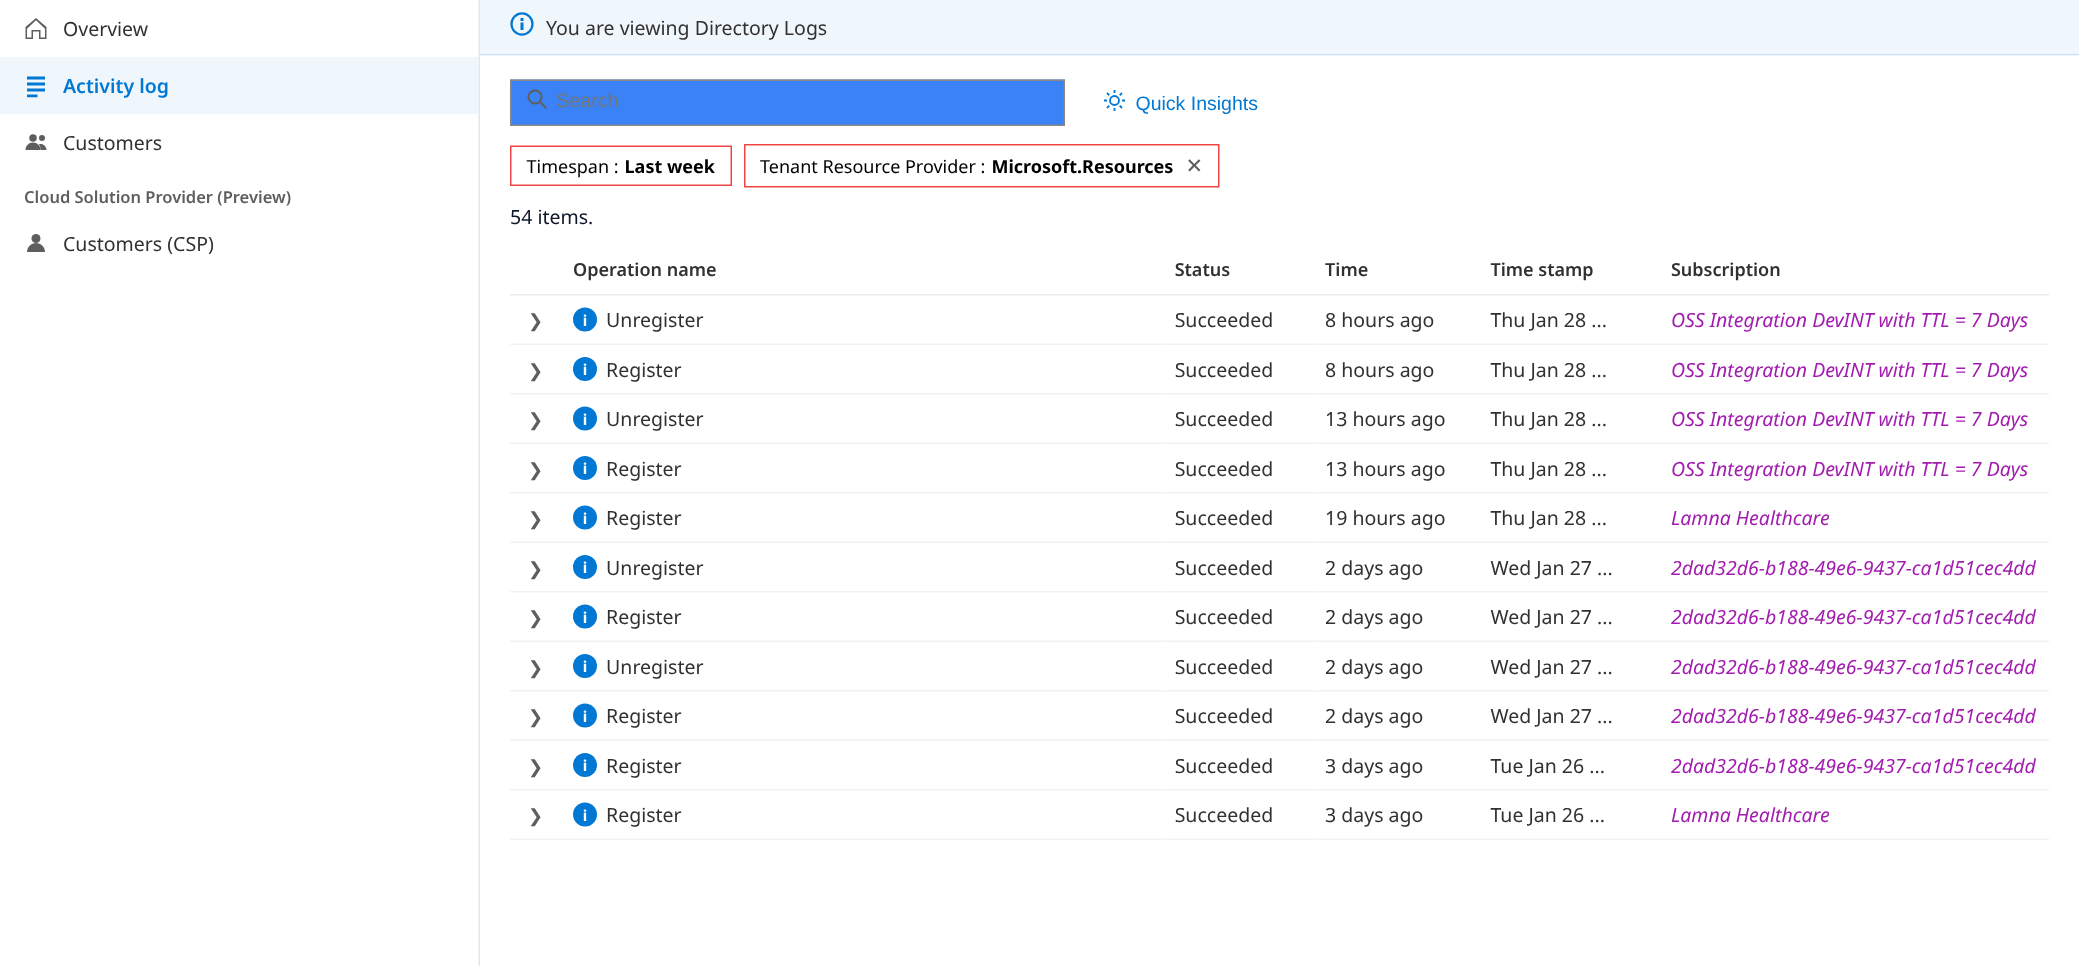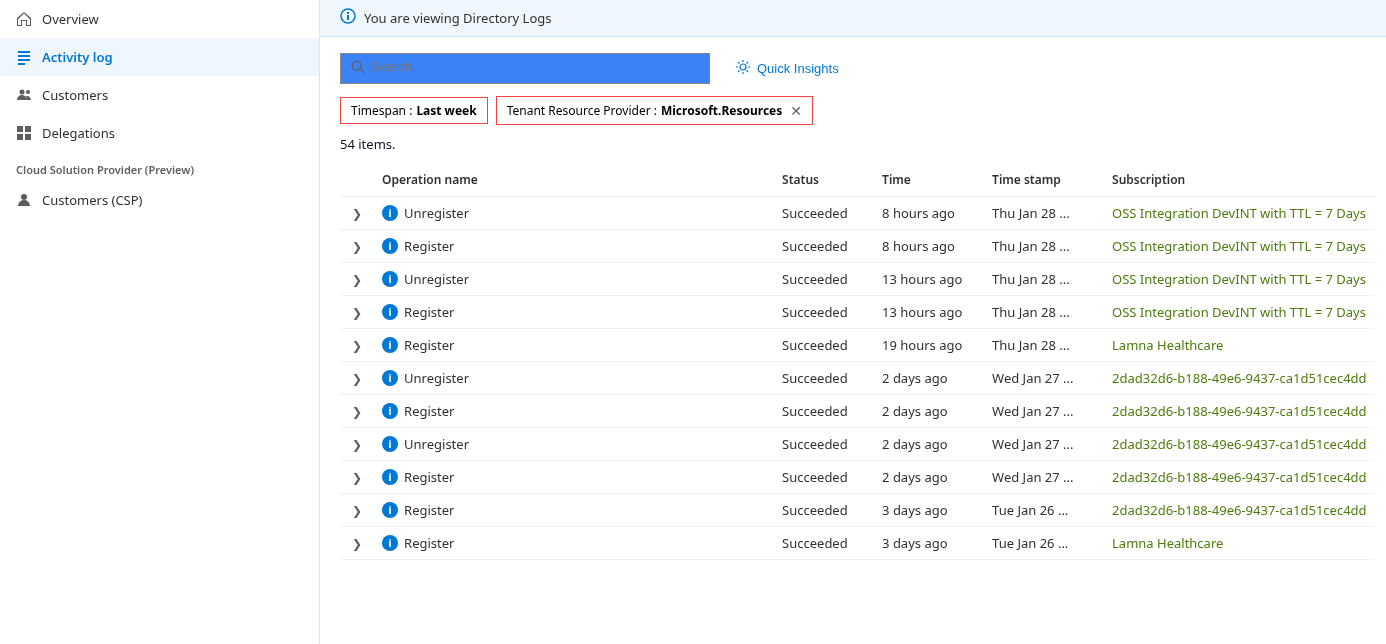--- a/index.html
+++ b/index.html
@@ -158,21 +158,21 @@
       width: 16px;
       height: 16px;
       background: #0078d4;
       border-radius: 50%;
       color: #fff;
       font-size: 10px;
       font-weight: 700;
       margin-right: 4px;
     }
     .op-name-cell { display: flex; align-items: center; gap: 2px; }
-    .subscription-link { color: #4d7c0f; text-decoration: none; }
+    .subscription-link { color: #a21caf; text-decoration: none; font-style: italic; }
 
     
     .svg-icon { width: 16px; height: 16px; }
   </style>
 </head>
 <body>
 
 <nav class="sidebar">
   <div class="sidebar-item">
     <span class="icon">
@@ -196,31 +196,20 @@
   <div class="sidebar-item">
     <span class="icon">
       <svg class="svg-icon" viewBox="0 0 16 16" fill="#605e5c">
           <circle cx="6" cy="5" r="2.5"></circle>
           <path d="M1 13c0-2.8 2.2-5 5-5s5 2.2 5 5H1z"></path>
           <circle cx="12" cy="5" r="2"></circle>
           <path d="M10.5 13h4.5c0-2.2-1.8-4-4-4-.4 0-.8.1-1.1.2.7.9 1.1 2 1.1 3.2v.6z"></path>
         </svg>
     </span>
     <span>Customers</span>
-  </div>
-  <div class="sidebar-item">
-    <span class="icon">
-      <svg class="svg-icon" viewBox="0 0 16 16" fill="#605e5c">
-          <rect x="1" y="1" width="6" height="6"></rect>
-          <rect x="9" y="1" width="6" height="6"></rect>
-          <rect x="1" y="9" width="6" height="6"></rect>
-          <rect x="9" y="9" width="6" height="6"></rect>
-        </svg>
-    </span>
-    <span>Delegations</span>
   </div>
 
   <div class="sidebar-section-label">Cloud Solution Provider (Preview)</div>
 
   <div class="sidebar-item">
     <span class="icon">
       <svg class="svg-icon" viewBox="0 0 16 16" fill="#605e5c">
           <circle cx="8" cy="5" r="3"></circle>
           <path d="M2 14c0-3.3 2.7-6 6-6s6 2.7 6 6H2z"></path>
         </svg>

